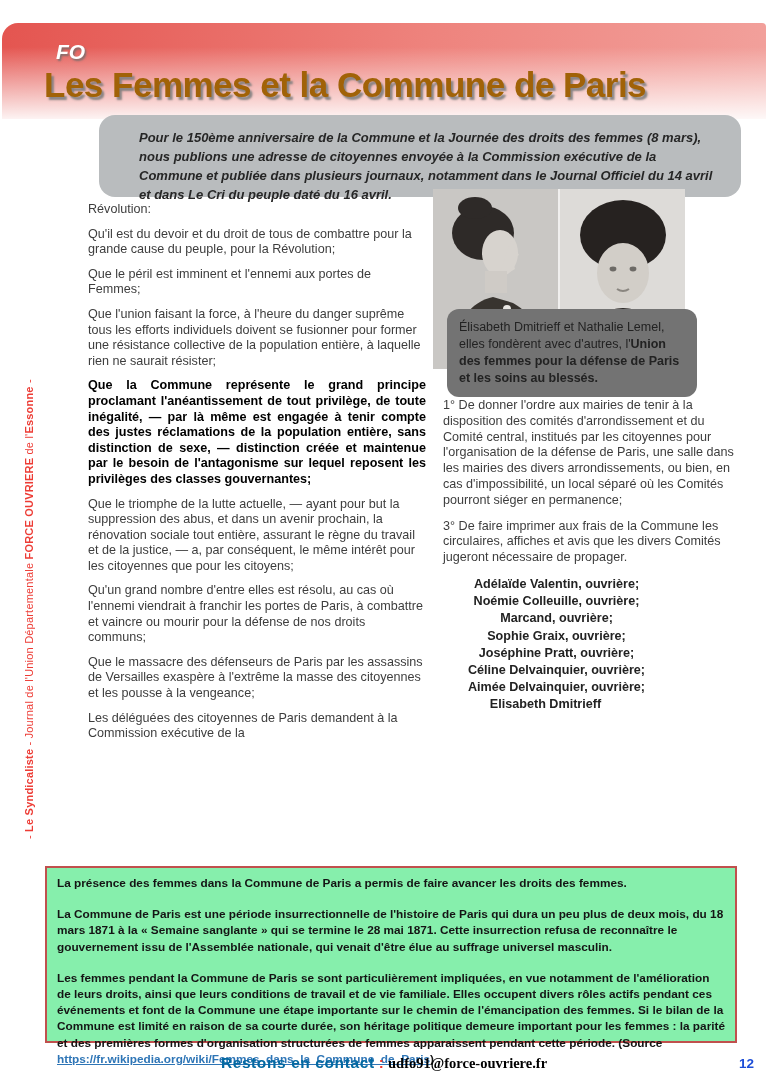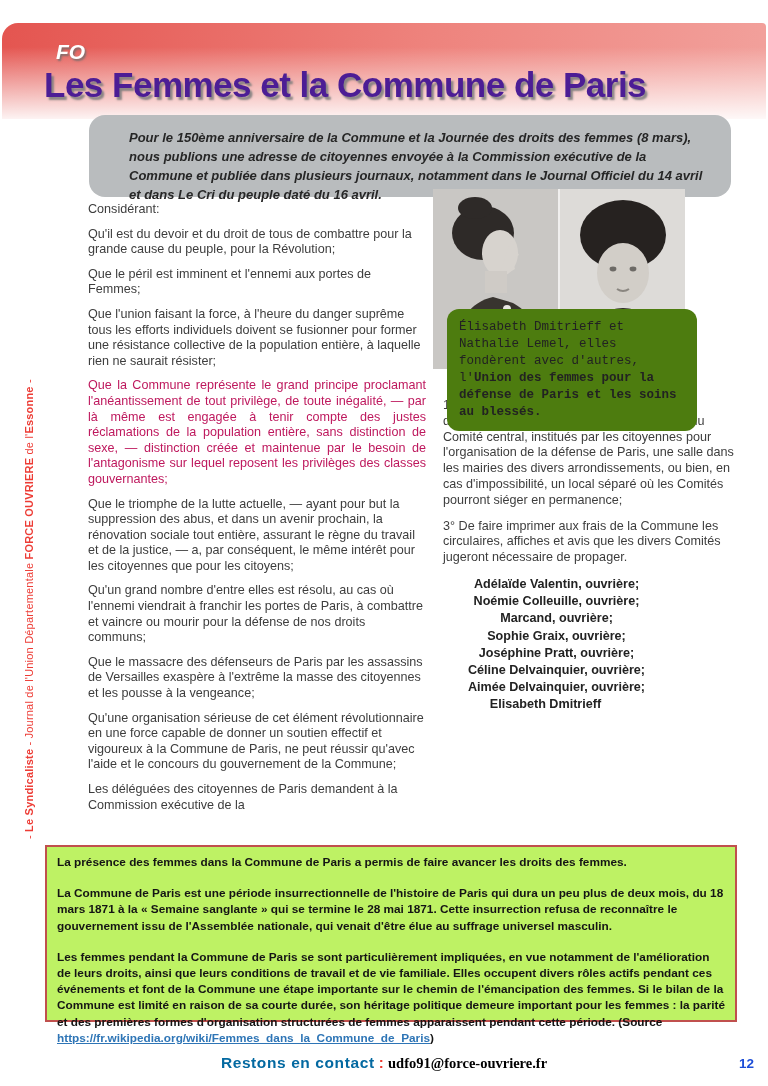--- a/index.html
+++ b/index.html
@@ -8,57 +8,57 @@
 
   
   .header-bg { position:absolute; top:2px; left:2px; width:764px; height:96px;
     border-radius:16px 4px 0 0;
     background:
       linear-gradient(to bottom, rgba(255,255,255,0) 0%, rgba(255,255,255,0) 25%, rgba(255,255,255,0.93) 100%),
       linear-gradient(100deg, #e45550 0%, #ee837d 55%, #f2a19c 100%); }
   .fo-logo { position:absolute; top:19px; left:56px; font-size:21px; font-weight:bold;
     font-style:italic; color:#ffffff; text-shadow:1.5px 1.5px 2px rgba(110,110,110,0.85); z-index:2; }
   .title { position:absolute; top:44px; left:44px; margin:0; font-size:35px; font-weight:bold;
-    letter-spacing:-0.5px; color:#4c1d95; white-space:nowrap;
+    letter-spacing:-0.5px; color:#a16207; white-space:nowrap;
     text-shadow:2.5px 2.5px 2px rgba(125,125,125,0.9); z-index:2; }
 
   
-  .intro-box { position:absolute; top:94px; left:89px; width:642px; height:82px;
+  .intro-box { position:absolute; top:94px; left:99px; width:642px; height:82px;
     background:#b9bcbe; border-radius:16px; z-index:1; }
   .intro-box p { margin:0; padding:13px 26px 0 40px; font-size:13px; font-weight:bold;
     font-style:italic; color:#262626; line-height:19px; }
 
   
   .sidebar { position:absolute; top:818px; left:23px; transform-origin:0 0;
     transform:rotate(-90deg); white-space:nowrap; font-size:11px; color:#ed3c35;
     letter-spacing:0.2px; z-index:2; }
 
   
   .photo { position:absolute; top:168px; left:433px; width:252px; height:180px; z-index:2; }
-  .caption { position:absolute; top:288px; left:447px; width:226px; background:#4d7c0f;
+  .caption { position:absolute; top:288px; left:447px; width:226px; background:#737373;
     border-radius:12px; z-index:3; padding:10px 12px; font-size:12.5px; line-height:17px;
-    color:#222222;font-family:Liberation Mono, monospace; }
+    color:#222222; }
 
   
   .left-col { position:absolute; top:181px; left:88px; width:338px; font-size:12.6px;
     line-height:15.6px; color:#3d3d3d; z-index:1; }
   .left-col p { margin:0 0 9px 0; }
-  .red-para { color:#be185d; font-weight:normal; text-align:justify; }
+  .red-para { color:#000000; font-weight:bold; text-align:justify; }
 
   .right-col { position:absolute; top:377px; left:430px; width:312px; font-size:12.6px;
     line-height:15.8px; color:#3d3d3d; z-index:1; }
   .right-col .heading { margin:0 0 10px 0; }
   .right-col .item { margin:0 0 10px 0; padding-left:13px; }
   .delegates-intro { margin:12px 0 10px 0; }
   .names { width:253px; text-align:center; font-weight:bold; color:#222222; line-height:17.2px; }
   .names div:last-child { padding-right:22px; }
 
   
-  .info-box { position:absolute; top:824px; left:45px; width:692px; height:177px;
-    box-sizing:border-box; background:#bef264; border:2px solid #c0504d;
+  .info-box { position:absolute; top:845px; left:45px; width:692px; height:177px;
+    box-sizing:border-box; background:#86efac; border:2px solid #c0504d;
     padding:7px 10px 6px 10px; font-size:11.8px; font-weight:bold; line-height:16.2px;
     color:#141414; z-index:1; }
   .info-box p { margin:0 0 15px 0; }
   .info-box p:last-child { margin:0; }
   .wiki-link { color:#2e75b6; text-decoration:underline; cursor:pointer; }
 
   
   .footer { position:absolute; top:1033px; left:0; width:768px; text-align:center; z-index:1; }
   .footer .contact { font-size:15.5px; font-weight:bold; color:#0369a1; letter-spacing:0.6px; }
   .footer .sep { font-size:15px; font-weight:bold; color:#ee3a30; }
@@ -100,29 +100,28 @@
       <ellipse cx="180" cy="80" rx="3.4" ry="2.4" fill="#6d6a66"></ellipse>
       <ellipse cx="200" cy="80" rx="3.4" ry="2.4" fill="#6d6a66"></ellipse>
       <path d="M184,100 Q190,104 196,100" stroke="#8a8680" stroke-width="2" fill="none"></path>
       <path d="M134,180 C138,136 158,121 190,119 C222,121 242,136 248,180 Z" fill="#2c2826"></path>
     </svg>
   </div>
 
   <div class="caption"><span>Élisabeth Dmitrieff et Nathalie Lemel, elles fondèrent avec d'autres, l'</span><b>Union des femmes pour la défense de Paris et les soins au blessés.</b></div>
 
   <div class="left-col">
-    <p>Considérant:</p>
+    <p>Révolution:</p>
     <p>Qu'il est du devoir et du droit de tous de combattre pour la grande cause du peuple, pour la Révolution;</p>
     <p>Que le péril est imminent et l'ennemi aux portes de Femmes;</p>
     <p>Que l'union faisant la force, à l'heure du danger suprême tous les efforts individuels doivent se fusionner pour former une résistance collective de la population entière, à laquelle rien ne saurait résister;</p>
     <p class="red-para">Que la Commune représente le grand principe proclamant l'anéantissement de tout privilège, de toute inégalité, — par là même est engagée à tenir compte des justes réclamations de la population entière, sans distinction de sexe, — distinction créée et maintenue par le besoin de l'antagonisme sur lequel reposent les privilèges des classes gouvernantes;</p>
     <p>Que le triomphe de la lutte actuelle, — ayant pour but la suppression des abus, et dans un avenir prochain, la rénovation sociale tout entière, assurant le règne du travail et de la justice, — a, par conséquent, le même intérêt pour les citoyennes que pour les citoyens;</p>
     <p>Qu'un grand nombre d'entre elles est résolu, au cas où l'ennemi viendrait à franchir les portes de Paris, à combattre et vaincre ou mourir pour la défense de nos droits communs;</p>
     <p>Que le massacre des défenseurs de Paris par les assassins de Versailles exaspère à l'extrême la masse des citoyennes et les pousse à la vengeance;</p>
-    <p>Qu'une organisation sérieuse de cet élément révolutionnaire en une force capable de donner un soutien effectif et vigoureux à la Commune de Paris, ne peut réussir qu'avec l'aide et le concours du gouvernement de la Commune;</p>
     <p>Les déléguées des citoyennes de Paris demandent à la Commission exécutive de la</p>
   </div>
 
   <div class="right-col">
     <p class="item">1° De donner l'ordre aux mairies de tenir à la disposition des comités d'arrondissement et du Comité central, institués par les citoyennes pour l'organisation de la défense de Paris, une salle dans les mairies des divers arrondissements, ou bien, en cas d'impossibilité, un local séparé où les Comités pourront siéger en permanence;</p>
     <p class="item">3° De faire imprimer aux frais de la Commune les circulaires, affiches et avis que les divers Comités jugeront nécessaire de propager.</p>
     <div class="names">
       <div>Adélaïde Valentin, ouvrière;</div>
       <div>Noémie Colleuille, ouvrière;</div>
       <div>Marcand, ouvrière;</div>

